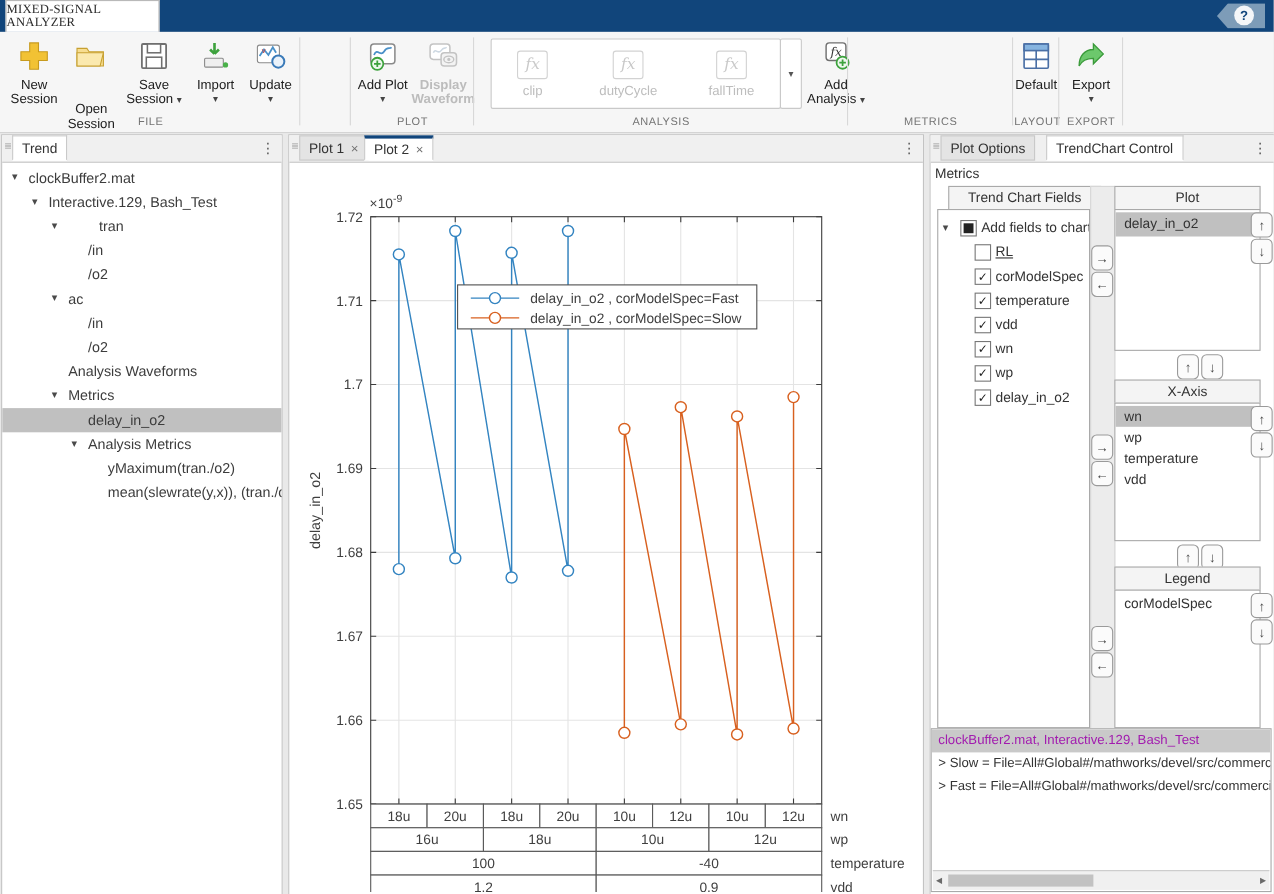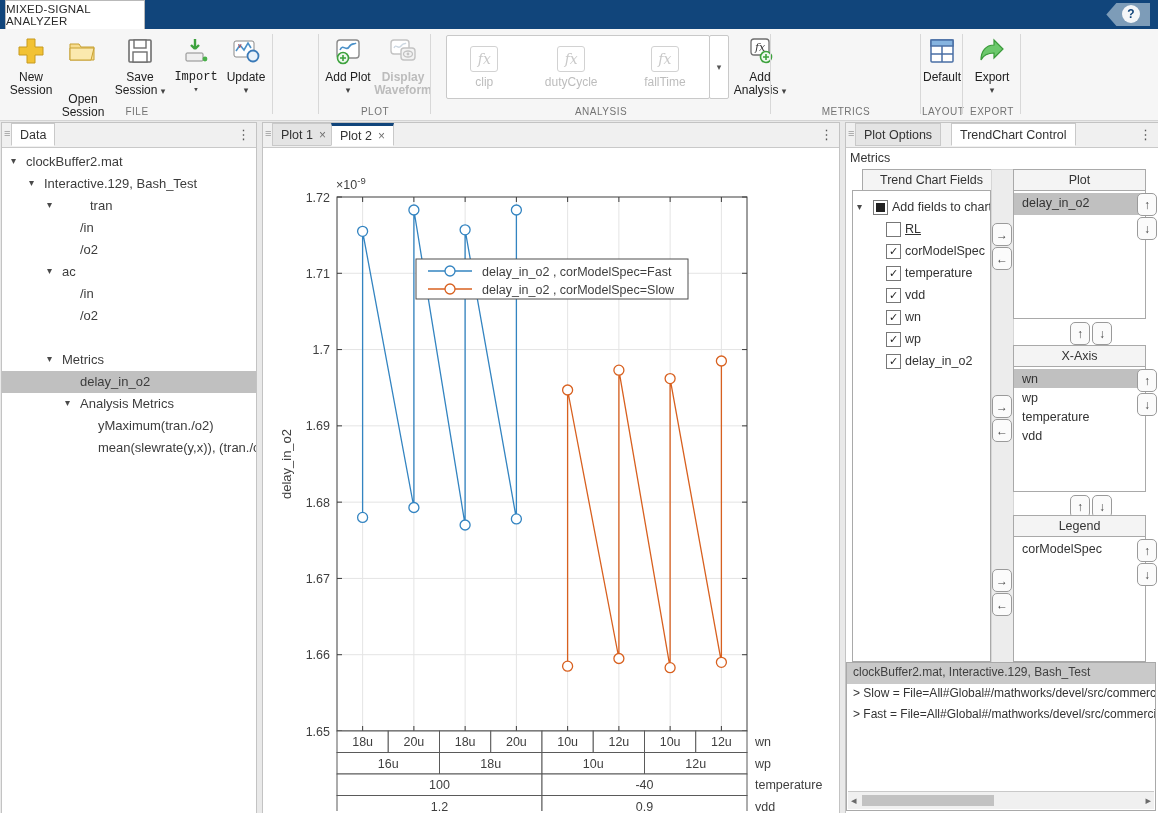--- a/index.html
+++ b/index.html
@@ -3,21 +3,21 @@
 <meta charset="utf-8">
 <style>
   html,body{margin:0;padding:0;}
   body{width:1158px;height:813px;position:relative;background:#e9e9e9;
        font-family:"Liberation Sans",sans-serif;overflow:hidden;
        -webkit-font-smoothing:antialiased;}
   .abs{position:absolute;}
   
   #titlebar{left:0;top:0;width:1158px;height:29px;background:#11457b;}
   #app-tab{left:5px;top:0;width:138px;height:28px;background:#fff;border:1px solid #b9b9b9;border-bottom:none;
-           font-size:11.5px;color:#2b2b2b;display:flex;align-items:center;justify-content:center;letter-spacing:.2px;}
+           font-size:11.5px;color:#2b2b2b;display:flex;align-items:center;justify-content:center;letter-spacing:.2px;font-family:Liberation Serif, serif;}
   #help-chip{right:8px;top:3px;width:56px;height:23px;background:#7d9cb8;
              clip-path:polygon(22% 50%,40% 0,100% 0,100% 100%,40% 100%);}
   #help-circle{right:18px;top:5px;width:18px;height:18px;border-radius:50%;background:#f4f6f8;
                color:#11457b;font-weight:bold;font-size:12px;display:flex;align-items:center;justify-content:center;}
   
   #toolstrip{left:0;top:29px;width:1158px;height:91px;background:#f6f6f6;border-bottom:1px solid #d4d4d4;}
   .vsep{top:5px;height:80px;width:1px;background:#d8d8d8;}
   .section-label{bottom:2px;font-size:10px;color:#737373;letter-spacing:.5px;width:100%;text-align:center;}
   .tb{display:flex;flex-direction:column;align-items:center;position:absolute;top:5px;}
   .tb .lbl{font-size:12px;color:#202020;text-align:center;line-height:13px;margin-top:3px;}
@@ -58,21 +58,21 @@
   .list-item.sel{background:#c0c0c0;}
   .sqbtn{position:absolute;width:18px;height:21px;border:1px solid #9a9a9a;border-radius:5px;background:#fbfbfb;
          color:#444;font-size:12px;display:flex;align-items:center;justify-content:center;}
   .field-row{position:absolute;left:0;right:0;height:22px;font-size:12.5px;color:#333;}
   .cb{position:absolute;top:3px;width:13px;height:13px;border:1px solid #777;background:#fff;
       display:flex;align-items:center;justify-content:center;font-size:11px;color:#222;}
   .cb .inner-sq{width:9px;height:9px;background:#222;}
   #xfer-strip{position:absolute;background:#ececec;border:1px solid #d6d6d6;}
   
   #status-box{position:absolute;background:#fff;border:1px solid #a9a9a9;box-sizing:border-box;overflow:hidden;}
-  #status-head{position:absolute;left:0;right:0;top:0;height:19px;background:#c9c9c9;font-size:12px;color:#404040;
+  #status-head{position:absolute;left:0;right:0;top:0;height:19px;background:#c9c9c9;font-size:12px;color:#a21caf;
                padding:2px 0 0 6px;white-space:nowrap;overflow:hidden;}
   .status-line{position:absolute;left:6px;right:0;font-size:12px;color:#333;white-space:nowrap;overflow:hidden;}
   .hscroll{position:absolute;left:1px;right:1px;bottom:1px;height:17px;background:#f0f0f0;border-top:1px solid #c9c9c9;}
   .hscroll .thumb{position:absolute;left:14px;top:3px;width:132px;height:11px;background:#c2c2c2;}
   .scroll-arrow{position:absolute;top:2px;color:#6a6a6a;font-size:11px;}
   .tick{font-size:12.5px;fill:#3f3f3f;}
   .axlab{font-size:13px;fill:#3f3f3f;}
 </style>
 </head>
 <body>
@@ -106,21 +106,21 @@
     <div class="tb" style="left:108px;width:56px;">
       <span class="icon32">
         <svg width="30" height="30" viewBox="0 0 30 30">
             <rect x="4" y="4" width="22" height="22" rx="1" fill="#fff" stroke="#6f6f6f" stroke-width="1.6"></rect>
             <rect x="9" y="4" width="12" height="8" fill="#fff" stroke="#6f6f6f" stroke-width="1.4"></rect>
             <rect x="8" y="16" width="14" height="10" fill="#fff" stroke="#6f6f6f" stroke-width="1.4"></rect>
           </svg>
         </span>
       <span class="lbl" style="width:54px;"><span>Save Session</span> <span class="caret">▾</span></span>
     </div>
-    <div class="tb" style="left:168px;width:48px;font-family:Liberation Mono, monospace;">
+    <div class="tb" style="left:168px;width:48px;">
       <span class="icon32">
         <svg width="30" height="30" viewBox="0 0 30 30">
             <rect x="5" y="17" width="17" height="8" rx="1" fill="#efefef" stroke="#8a8a8a"></rect>
             <path d="M14 3v10m0 0l-4-4m4 4l4-4" fill="none" stroke="#3da23d" stroke-width="2.4"></path>
             <circle cx="24" cy="23" r="2.4" fill="#49b049"></circle>
           </svg>
         </span>
       <span class="lbl">Import</span>
       <span class="caret">▾</span>
     </div>
@@ -238,21 +238,21 @@
     <div class="section-label abs">EXPORT</div>
   </div>
   <div class="vsep abs" style="left:1020px;"></div>
   <div id="collapse-btn" class="abs">▴</div>
 </div>
 
 <div class="panel abs" style="left:1px;top:122px;width:254px;height:690px;">
   <div class="tabbar">
     <span class="grip">≡</span>
     <div class="tab active" style="left:9px;">
-      <span>Data</span>
+      <span>Trend</span>
     </div>
     <span class="overflow">⋮</span>
   </div>
   <div class="abs" style="left:0;top:24px;right:0;bottom:0;overflow:hidden;" id="data-tree">
       <div class="tree-row" style="top: 4px;">
         <span class="tree-arrow" style="left: 9px;">▾</span>
         <span class="tree-label" style="left: 24px;">clockBuffer2.mat</span>
       </div>
       <div class="tree-row" style="top: 26px;">
         <span class="tree-arrow" style="left: 27px;">▾</span>
@@ -270,20 +270,23 @@
       </div>
       <div class="tree-row" style="top: 114px;">
         <span class="tree-arrow" style="left: 45px;">▾</span>
         <span class="tree-label" style="left: 60px;">ac</span>
       </div>
       <div class="tree-row" style="top: 136px;">
         <span class="tree-label" style="left: 78px;">/in</span>
       </div>
       <div class="tree-row" style="top: 158px;">
         <span class="tree-label" style="left: 78px;">/o2</span>
+      </div>
+      <div class="tree-row" style="top: 180px;">
+        <span class="tree-label" style="left: 60px;">Analysis Waveforms</span>
       </div>
       <div class="tree-row" style="top: 202px;">
         <span class="tree-arrow" style="left: 45px;">▾</span>
         <span class="tree-label" style="left: 60px;">Metrics</span>
       </div>
       <div class="tree-row sel" style="top: 224px;">
         <span class="tree-label" style="left: 78px;">delay_in_o2</span>
       </div>
       <div class="tree-row" style="top: 246px;">
         <span class="tree-arrow" style="left: 63px;">▾</span>

